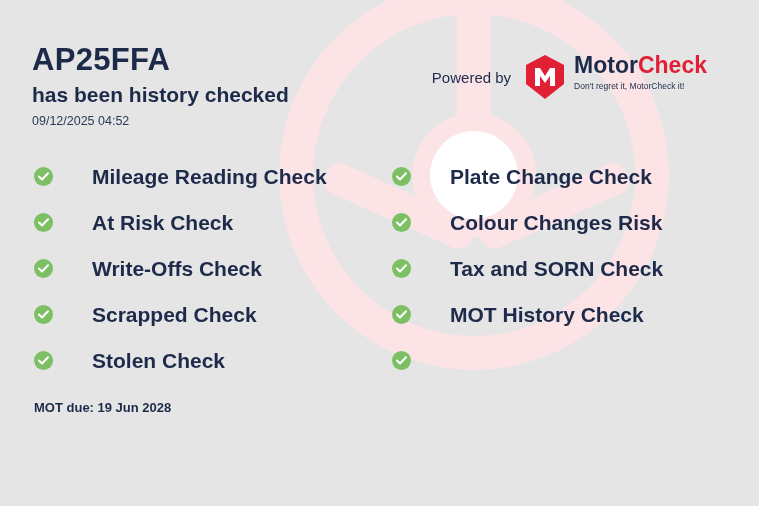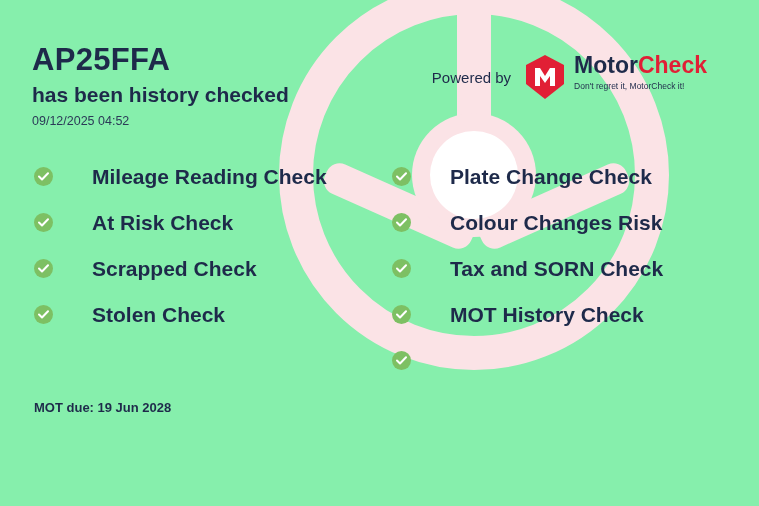--- a/index.html
+++ b/index.html
@@ -8,21 +8,21 @@
     height: 506px;
     font-family: "Liberation Sans", sans-serif;
     background: #ffffff;
     position: relative;
     overflow: hidden;
   }
   .page {
     position: relative;
     width: 759px;
     height: 506px;
-    background: #86efac;
+    background: #e5e5e5;
     overflow: hidden;
   }
   
   .watermark {
     position: absolute;
     right: 70px;
     top: -40px;
     width: 430px;
     height: 430px;
     pointer-events: none;
@@ -198,20 +198,28 @@
               </svg>
             </span>
           <span class="check-label">At Risk Check</span>
         </div>
         <div class="check-item">
           <span class="tick">
               <svg width="11" height="9" viewBox="0 0 11 9">
                 <path d="M1 4.5 L4 7.5 L10 1.2" stroke="#ffffff" stroke-width="2" fill="none" stroke-linecap="round" stroke-linejoin="round"></path>
               </svg>
             </span>
+          <span class="check-label">Write-Offs Check</span>
+        </div>
+        <div class="check-item">
+          <span class="tick">
+              <svg width="11" height="9" viewBox="0 0 11 9">
+                <path d="M1 4.5 L4 7.5 L10 1.2" stroke="#ffffff" stroke-width="2" fill="none" stroke-linecap="round" stroke-linejoin="round"></path>
+              </svg>
+            </span>
           <span class="check-label">Scrapped Check</span>
         </div>
         <div class="check-item">
           <span class="tick">
               <svg width="11" height="9" viewBox="0 0 11 9">
                 <path d="M1 4.5 L4 7.5 L10 1.2" stroke="#ffffff" stroke-width="2" fill="none" stroke-linecap="round" stroke-linejoin="round"></path>
               </svg>
             </span>
           <span class="check-label">Stolen Check</span>
         </div>

